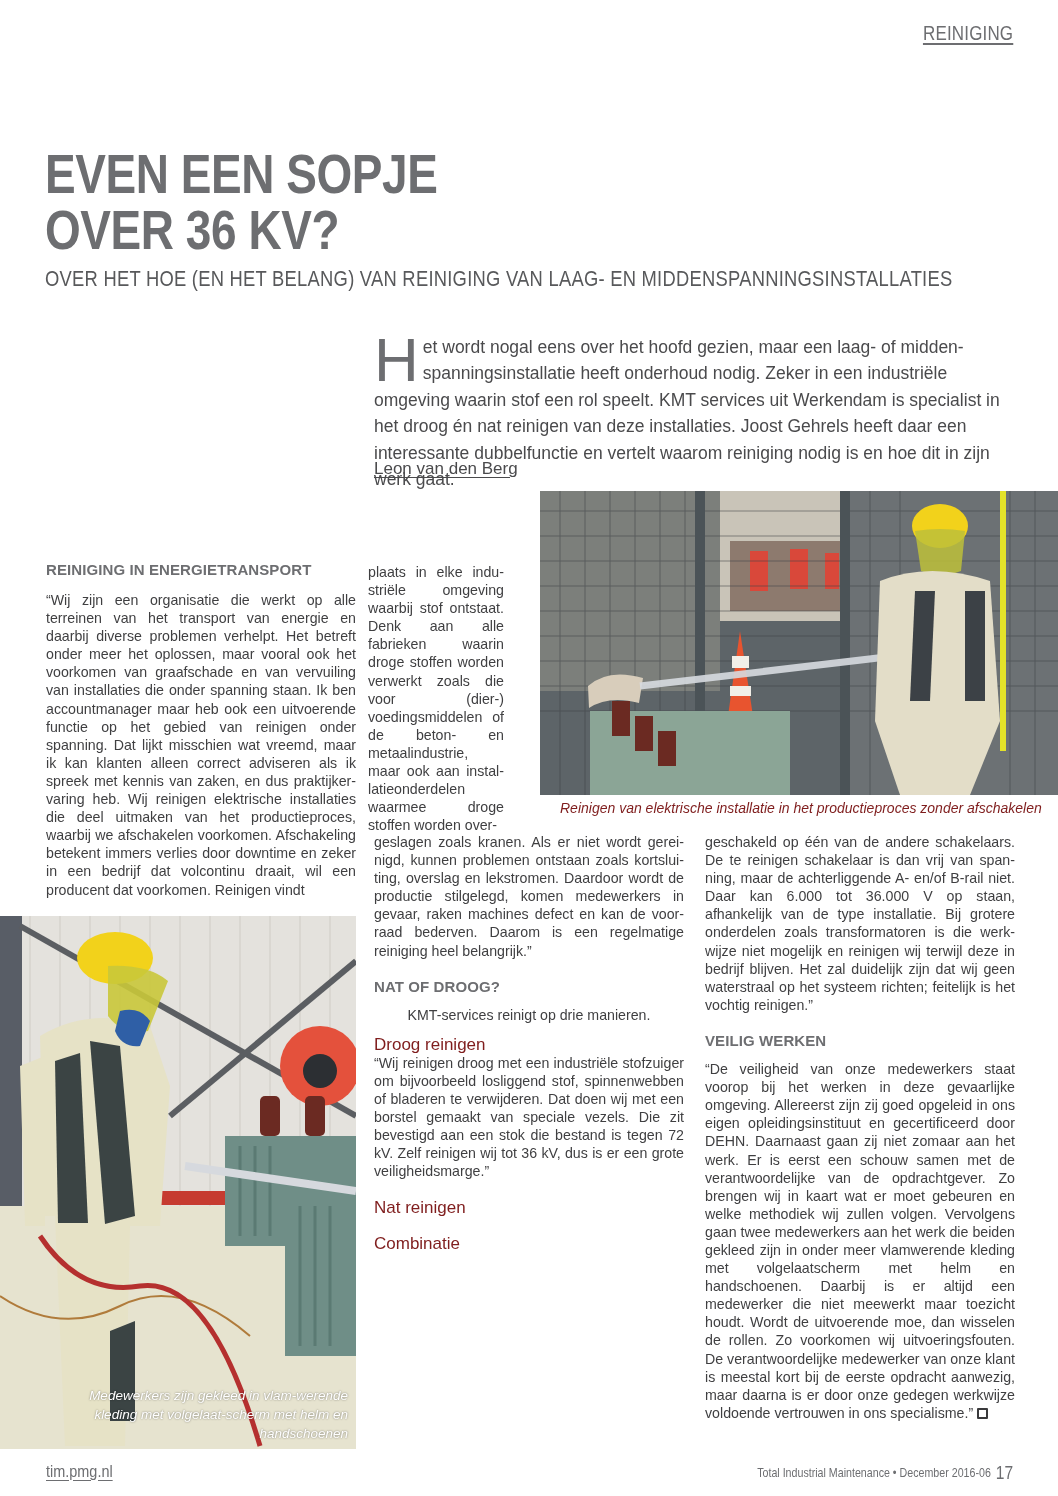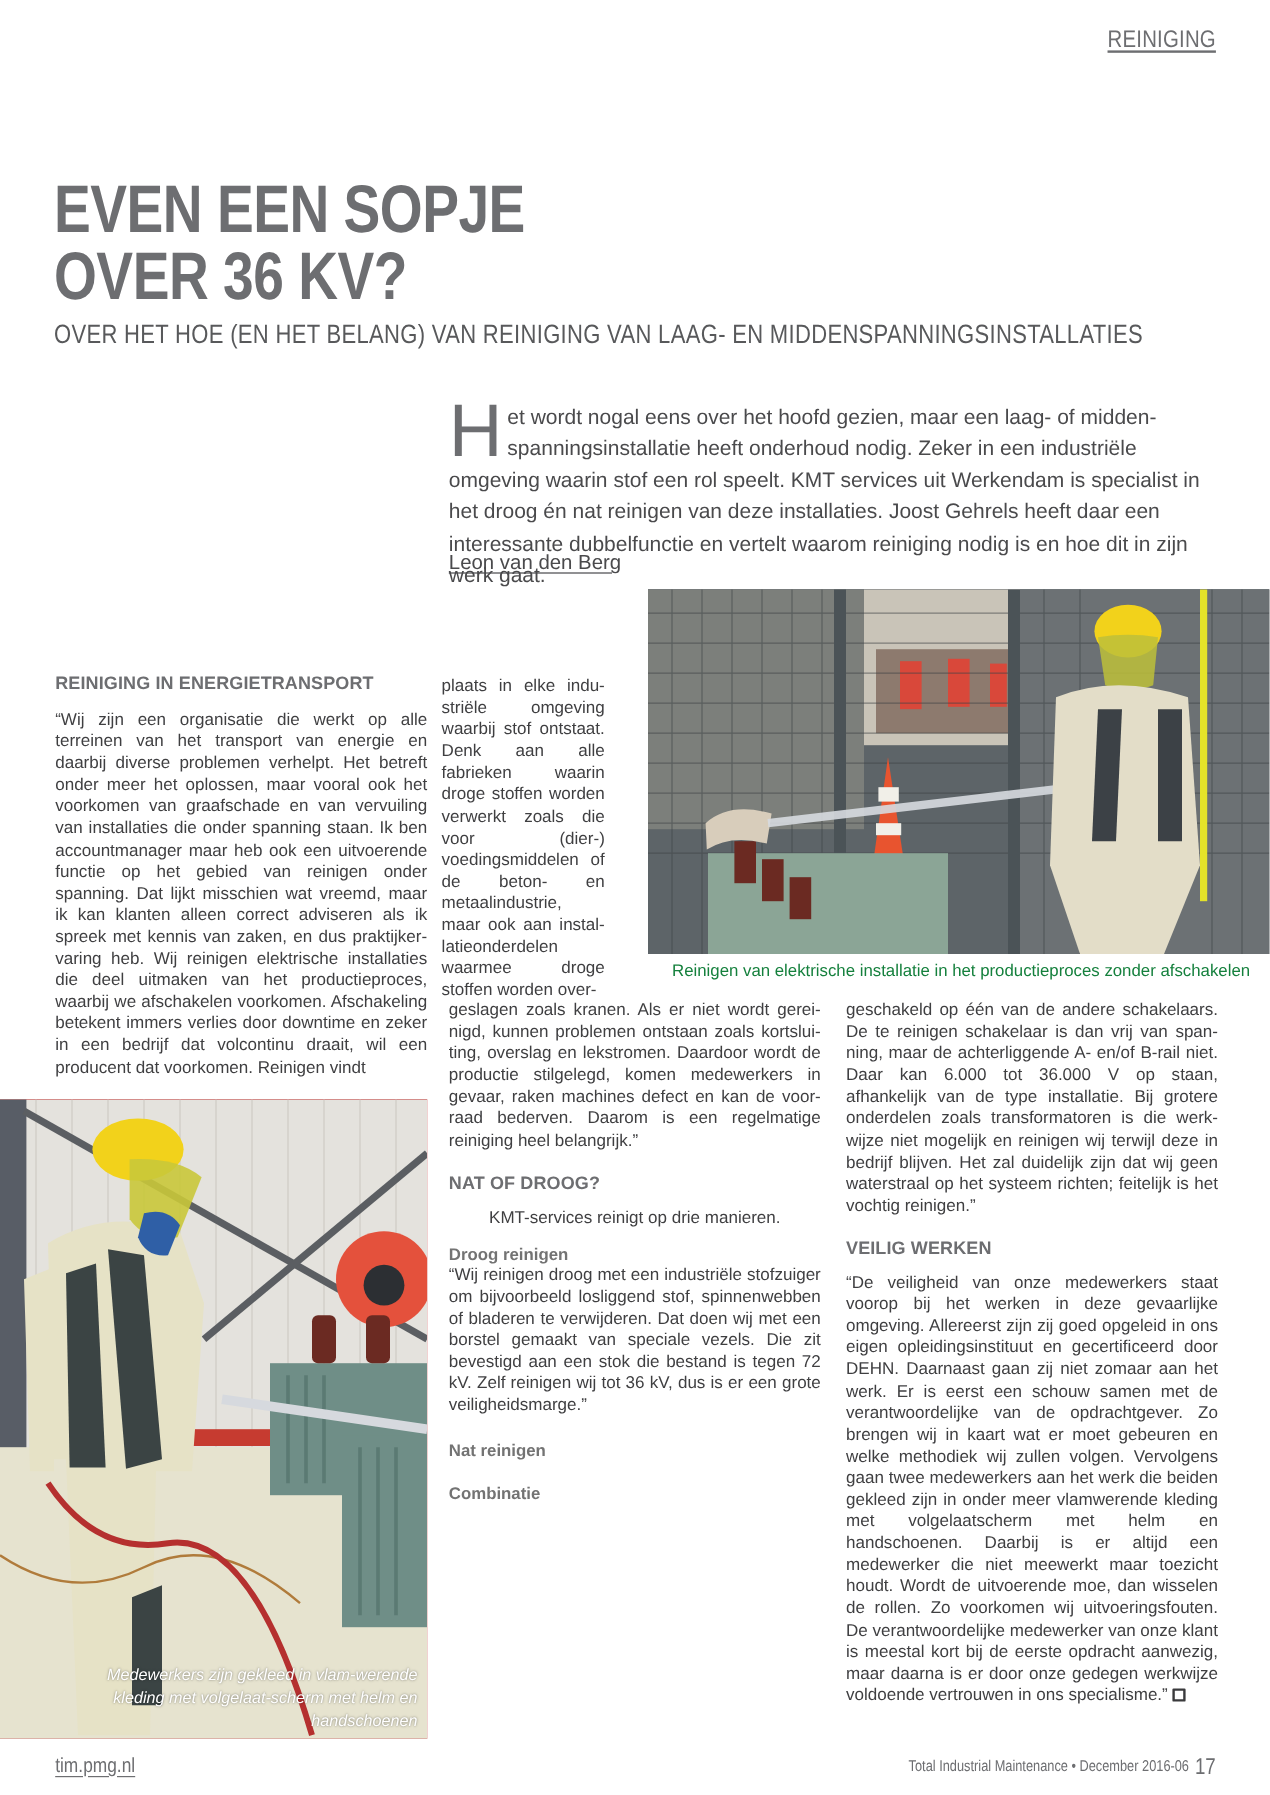--- a/index.html
+++ b/index.html
@@ -38,25 +38,25 @@
   }
   .byline {
     position: absolute; left: 374px; top: 459px;
     font-size: 17px; color: #4a4a4c; text-decoration: underline; text-underline-offset: 3px;
   }
 
   .photo {
     position: absolute; overflow: hidden;
   }
   .photo-top { left: 540px; top: 491px; width: 518px; height: 304px; background: #6a6f72; }
-  .photo-bottom { left: 0; top: 916px; width: 356px; height: 533px; background: #b91c1c; }
+  .photo-bottom { left: 0; top: 916px; width: 356px; height: 533px; background: #737373; }
 
   .caption-top {
     position: absolute; left: 560px; top: 800px; width: 480px;
-    font-size: 14px; color: #15803d; white-space: nowrap;
+    font-size: 14px; font-style: italic; color: #7f1d1d; white-space: nowrap;
   }
   .caption-bottom {
     position: absolute; right: 8px; bottom: 6px; width: 260px;
     font-size: 13.5px; font-style: italic; color: #ffffff; text-align: right; line-height: 19px;
     text-shadow: 0 0 2px rgba(0,0,0,0.5);
   }
 
   .col {
     position: absolute; font-size: 14.2px; line-height: 18.1px; color: #3f3f41;
     text-align: justify; hyphens: manual;
@@ -64,21 +64,21 @@
   .col1 { left: 46px; top: 591px; width: 310px; }
   .col2a { left: 368px; top: 563px; width: 136px; }
   .col2 { left: 374px; top: 833px; width: 310px; }
   .col3 { left: 705px; top: 833px; width: 310px; }
 
   .h-upper {
     font-weight: 700; font-size: 15px; color: #6d6e71; letter-spacing: 0.1px;
     margin-bottom: 10px; text-align: left;
   }
   .h-col1 { position: absolute; left: 46px; top: 561px; }
-  .h-sub { font-weight: 700; font-size: 14px; color: #737373; text-align: left; line-height: 18px; }
+  .h-sub { font-weight: 400; font-size: 17px; color: #7f1d1d; text-align: left; line-height: 18px; }
   .gap { height: 18px; }
   .gap-sm { height: 12px; }
   .endmark { display: inline-block; width: 11px; height: 11px; border: 2px solid #3a3a3c; margin-left: 4px; vertical-align: -1px; border-radius: 1px; }
 
   .footer-left {
     position: absolute; left: 46px; top: 1462px; font-size: 17px; color: #6d6e71;
     text-decoration: underline; text-underline-offset: 3px;
     transform: scaleX(0.85); transform-origin: left top;
   }
   .footer-right {

